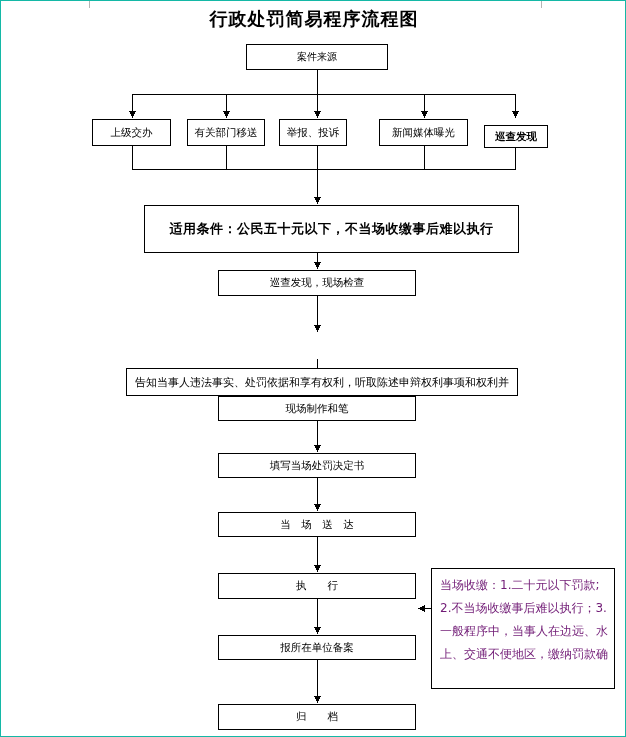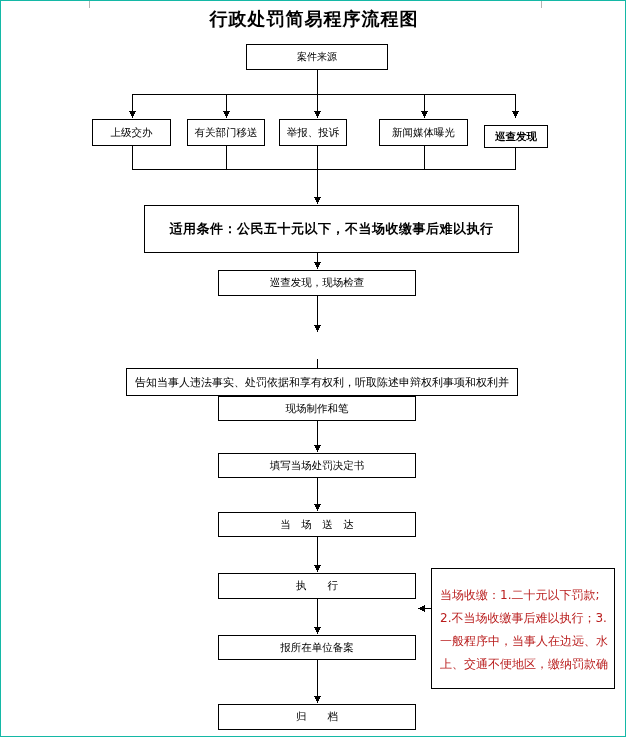--- a/index.html
+++ b/index.html
@@ -10,21 +10,21 @@
   .mark{position:absolute;width:1px;height:7px;background:#b5b5b5;top:0;}
   .title{position:absolute;left:0;top:6px;width:626px;height:28px;text-align:center;
          font-size:18px;font-weight:bold;color:#000;letter-spacing:1px;z-index:1;}
   .box{position:absolute;box-sizing:border-box;border:1px solid #000;background:#fff;
        display:flex;align-items:center;justify-content:center;text-align:center;
        font-size:10.5px;color:#000;z-index:1;white-space:nowrap;}
   .box.small{font-size:10px;}
   .box.cond{font-size:13px;font-weight:bold;letter-spacing:0.5px;}
   .box.wide{font-size:11px;}
   .note{position:absolute;box-sizing:border-box;border:1px solid #000;background:#fff;
-        z-index:1;font-size:12px;color:#b91c1c;line-height:23px;padding:15px 7px 0 8px;
+        z-index:1;font-size:12px;color:#701a75;line-height:23px;padding:5px 7px 0 8px;
         display:block;text-align:left;}
   .note div{white-space:nowrap;}
 </style>
 </head>
 <body>
 
 <div id="page">
 
   <div class="mark" style="left:88px;"></div>
   <div class="mark" style="left:540px;"></div>

